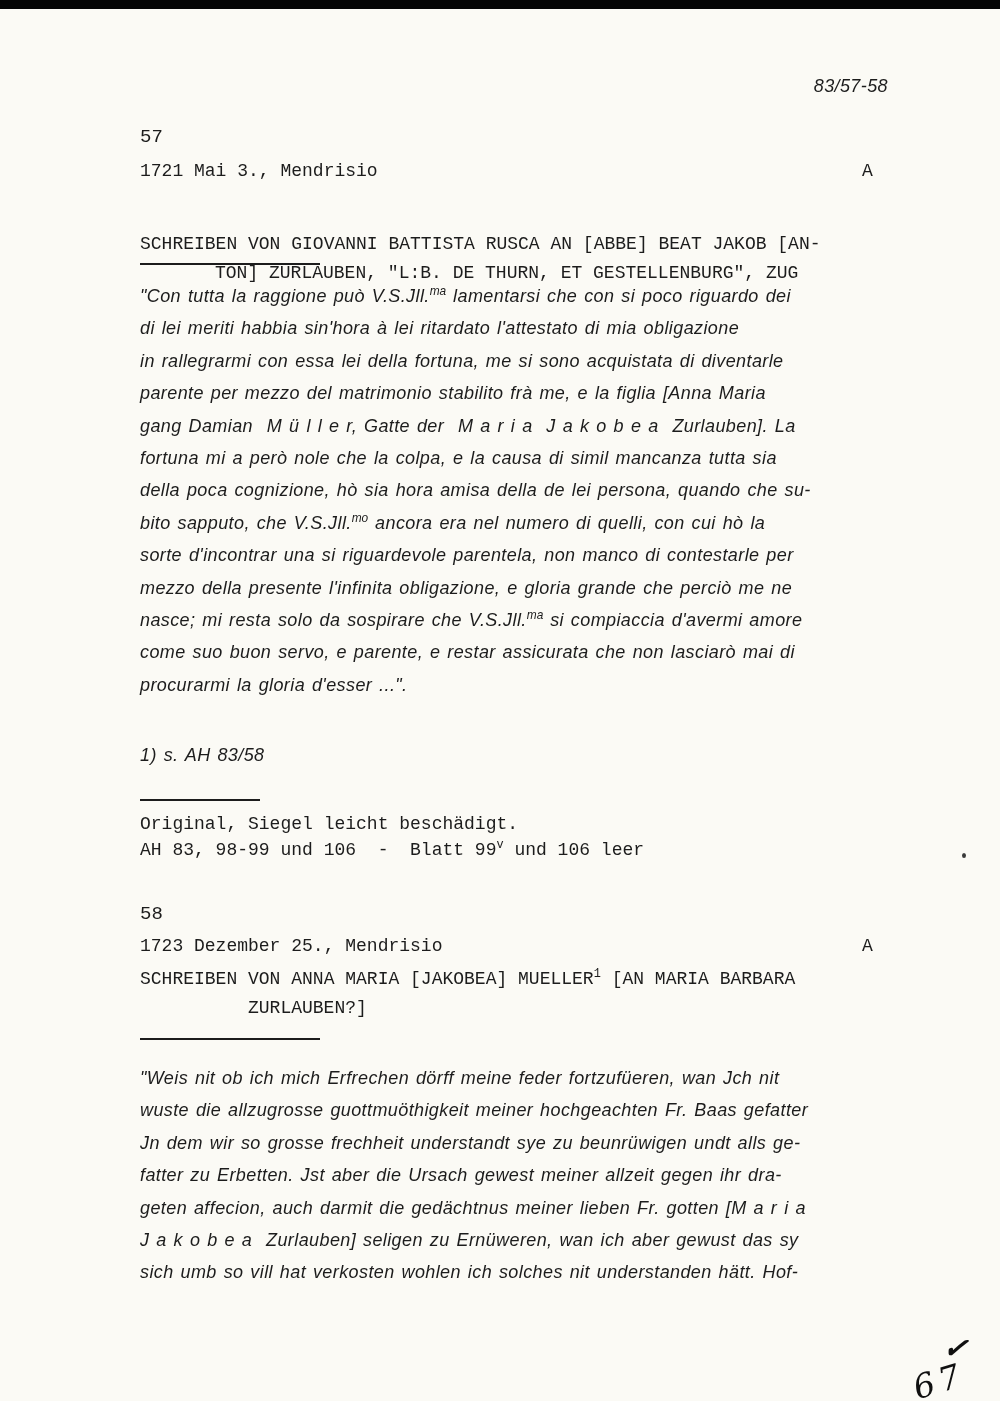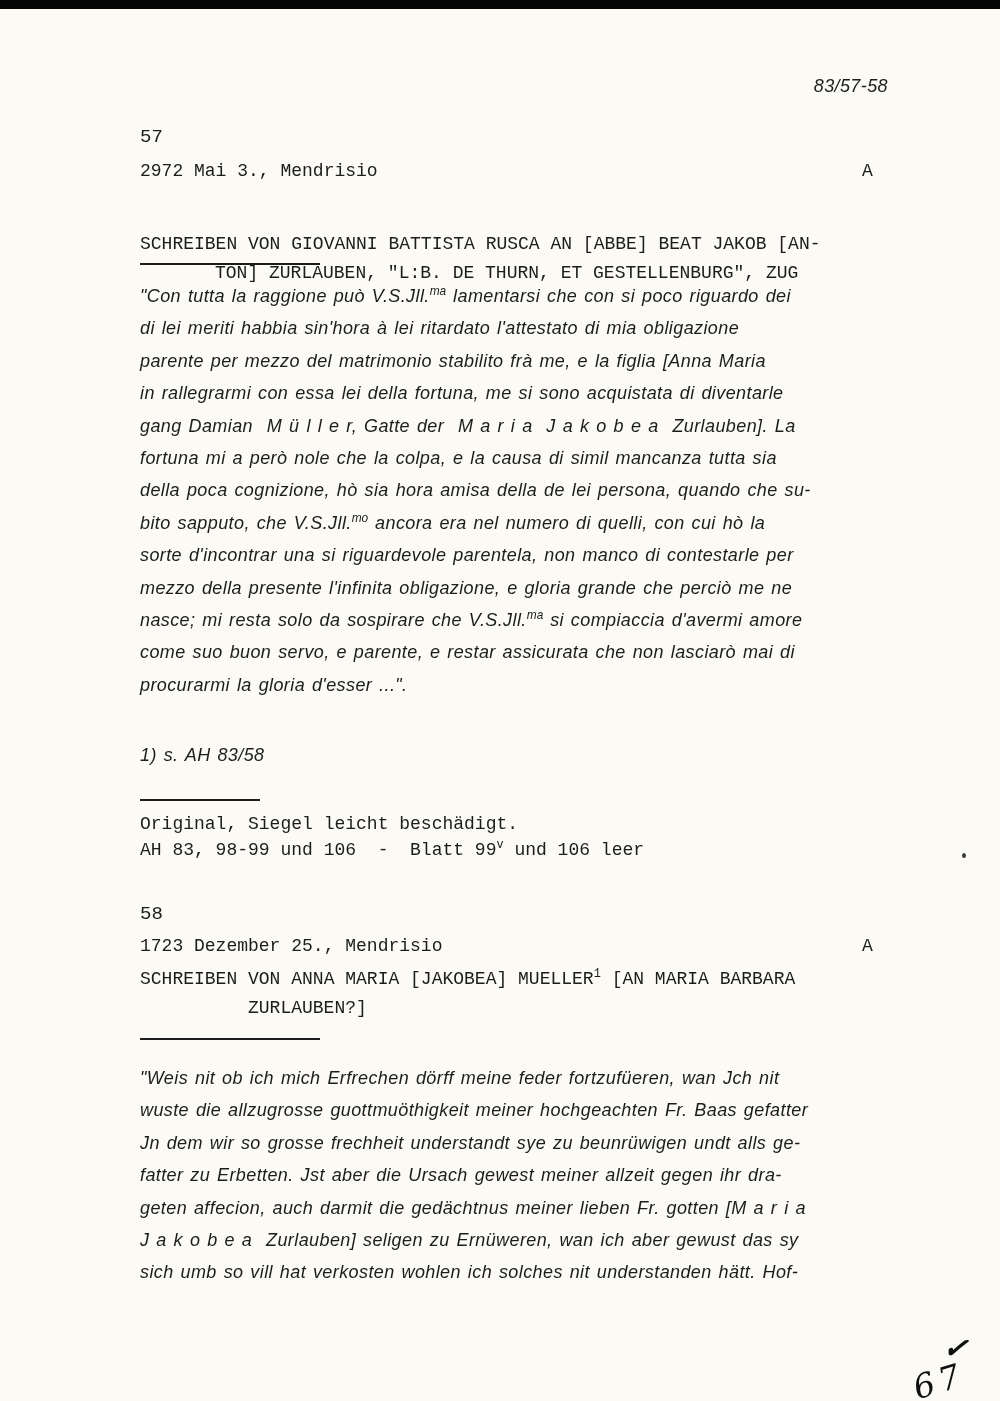--- a/index.html
+++ b/index.html
@@ -36,33 +36,33 @@
 
 <div class="page">
 
   <div class="edge-top"></div>
 
   <div class="abs ital ref" style="top:76px; right:112px;">83/57-58</div>
 
   <section>
     <div class="abs mono entry-number" style="top:126px; left:140px; width:790px;">57</div>
 
-    <div class="abs mono" style="top:161px; left:140px;">2972 Mai 3., Mendrisio</div>
+    <div class="abs mono" style="top:161px; left:140px;">1721 Mai 3., Mendrisio</div>
 
     <div class="abs mono series-letter" style="top:161px; left:862px;">A</div>
 
     <div class="abs mono title title-57" style="top:190px; left:140px; width:810px;margin-top:40px;"><div class="ln">SCHREIBEN VON GIOVANNI BATTISTA RUSCA AN [ABBE] BEAT JAKOB [AN-</div><div class="ln">TON] ZURLAUBEN, "L:B. DE THURN, ET GESTELLENBURG", ZUG</div></div>
 
     <div class="rule" style="top:263px; left:140px; width:180px;"></div>
 
     <div class="abs ital quote" style="top:280px; left:140px; width:815px;">
         <div class="ln">"Con tutta la raggione può V.S.Jll.<sup>ma</sup> lamentarsi che con si poco riguardo dei</div>
         <div class="ln">di lei meriti habbia sin'hora à lei ritardato l'attestato di mia obligazione</div>
+        <div class="ln">in rallegrarmi con essa lei della fortuna, me si sono acquistata di diventarle</div>
         <div class="ln">parente per mezzo del matrimonio stabilito frà me, e la figlia [Anna Maria</div>
-        <div class="ln">in rallegrarmi con essa lei della fortuna, me si sono acquistata di diventarle</div>
         <div class="ln">gang Damian  M ü l l e r, Gatte der  M a r i a  J a k o b e a  Zurlauben]. La</div>
         <div class="ln">fortuna mi a però nole che la colpa, e la causa di simil mancanza tutta sia</div>
         <div class="ln">della poca cognizione, hò sia hora amisa della de lei persona, quando che su-</div>
         <div class="ln">bito sapputo, che V.S.Jll.<sup>mo</sup> ancora era nel numero di quelli, con cui hò la</div>
         <div class="ln">sorte d'incontrar una si riguardevole parentela, non manco di contestarle per</div>
         <div class="ln">mezzo della presente l'infinita obligazione, e gloria grande che perciò me ne</div>
         <div class="ln">nasce; mi resta solo da sospirare che V.S.Jll.<sup>ma</sup> si compiaccia d'avermi amore</div>
         <div class="ln">come suo buon servo, e parente, e restar assicurata che non lasciarò mai di</div>
         <div class="ln">procurarmi la gloria d'esser ...".</div>
       </div>

